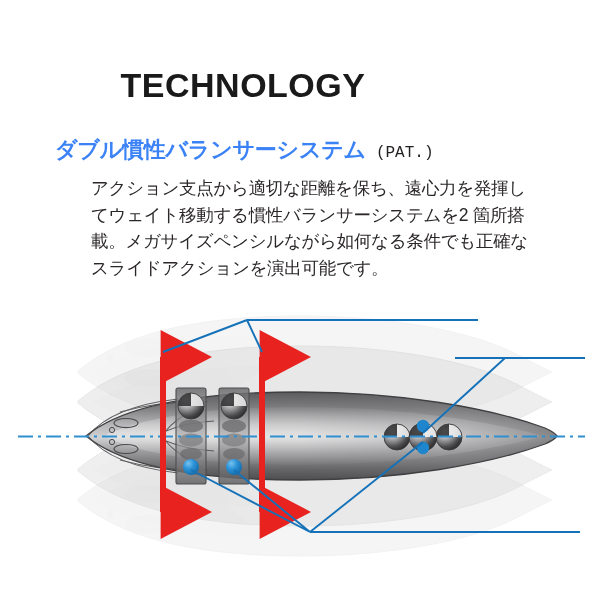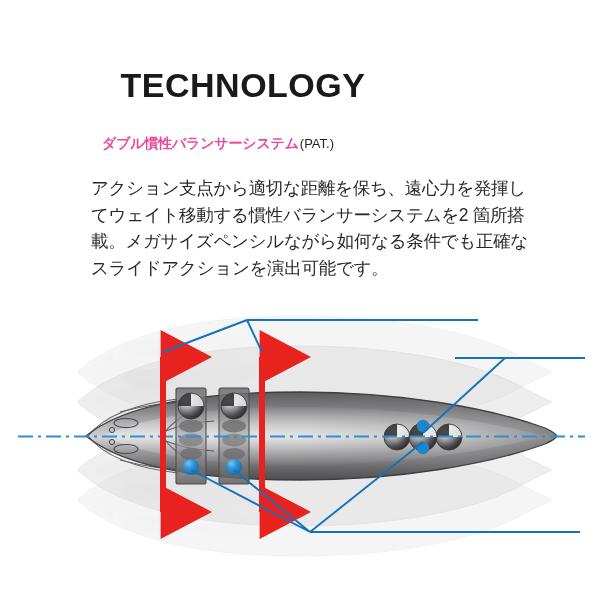--- a/index.html
+++ b/index.html
@@ -32,31 +32,31 @@
   }
 
   #subtitle-row {
     position: absolute;
     left: 55px;
     top: 135px;
     display: flex;
     align-items: baseline;
   }
   #subtitle-main {
-    font-size: 14px;
+    font-size: 22px;
     font-weight: 700;
-    color: #ec4899;
+    color: #3b82f6;
     letter-spacing: -0.2px;
-    margin-left: 47px;
   }
   #subtitle-pat {
-    font-size: 13px;
+    font-size: 16px;
     font-weight: 400;
     color: #231f20;
-    margin-left: 1px;
+    margin-left: 10px;
+    font-family: Liberation Mono, monospace;
   }
 
   #body-copy {
     position: absolute;
     left: 55px;
     top: 175px;
     width: 448px;
     font-size: 17.5px;
     line-height: 1.52;
     color: #2b2728;

